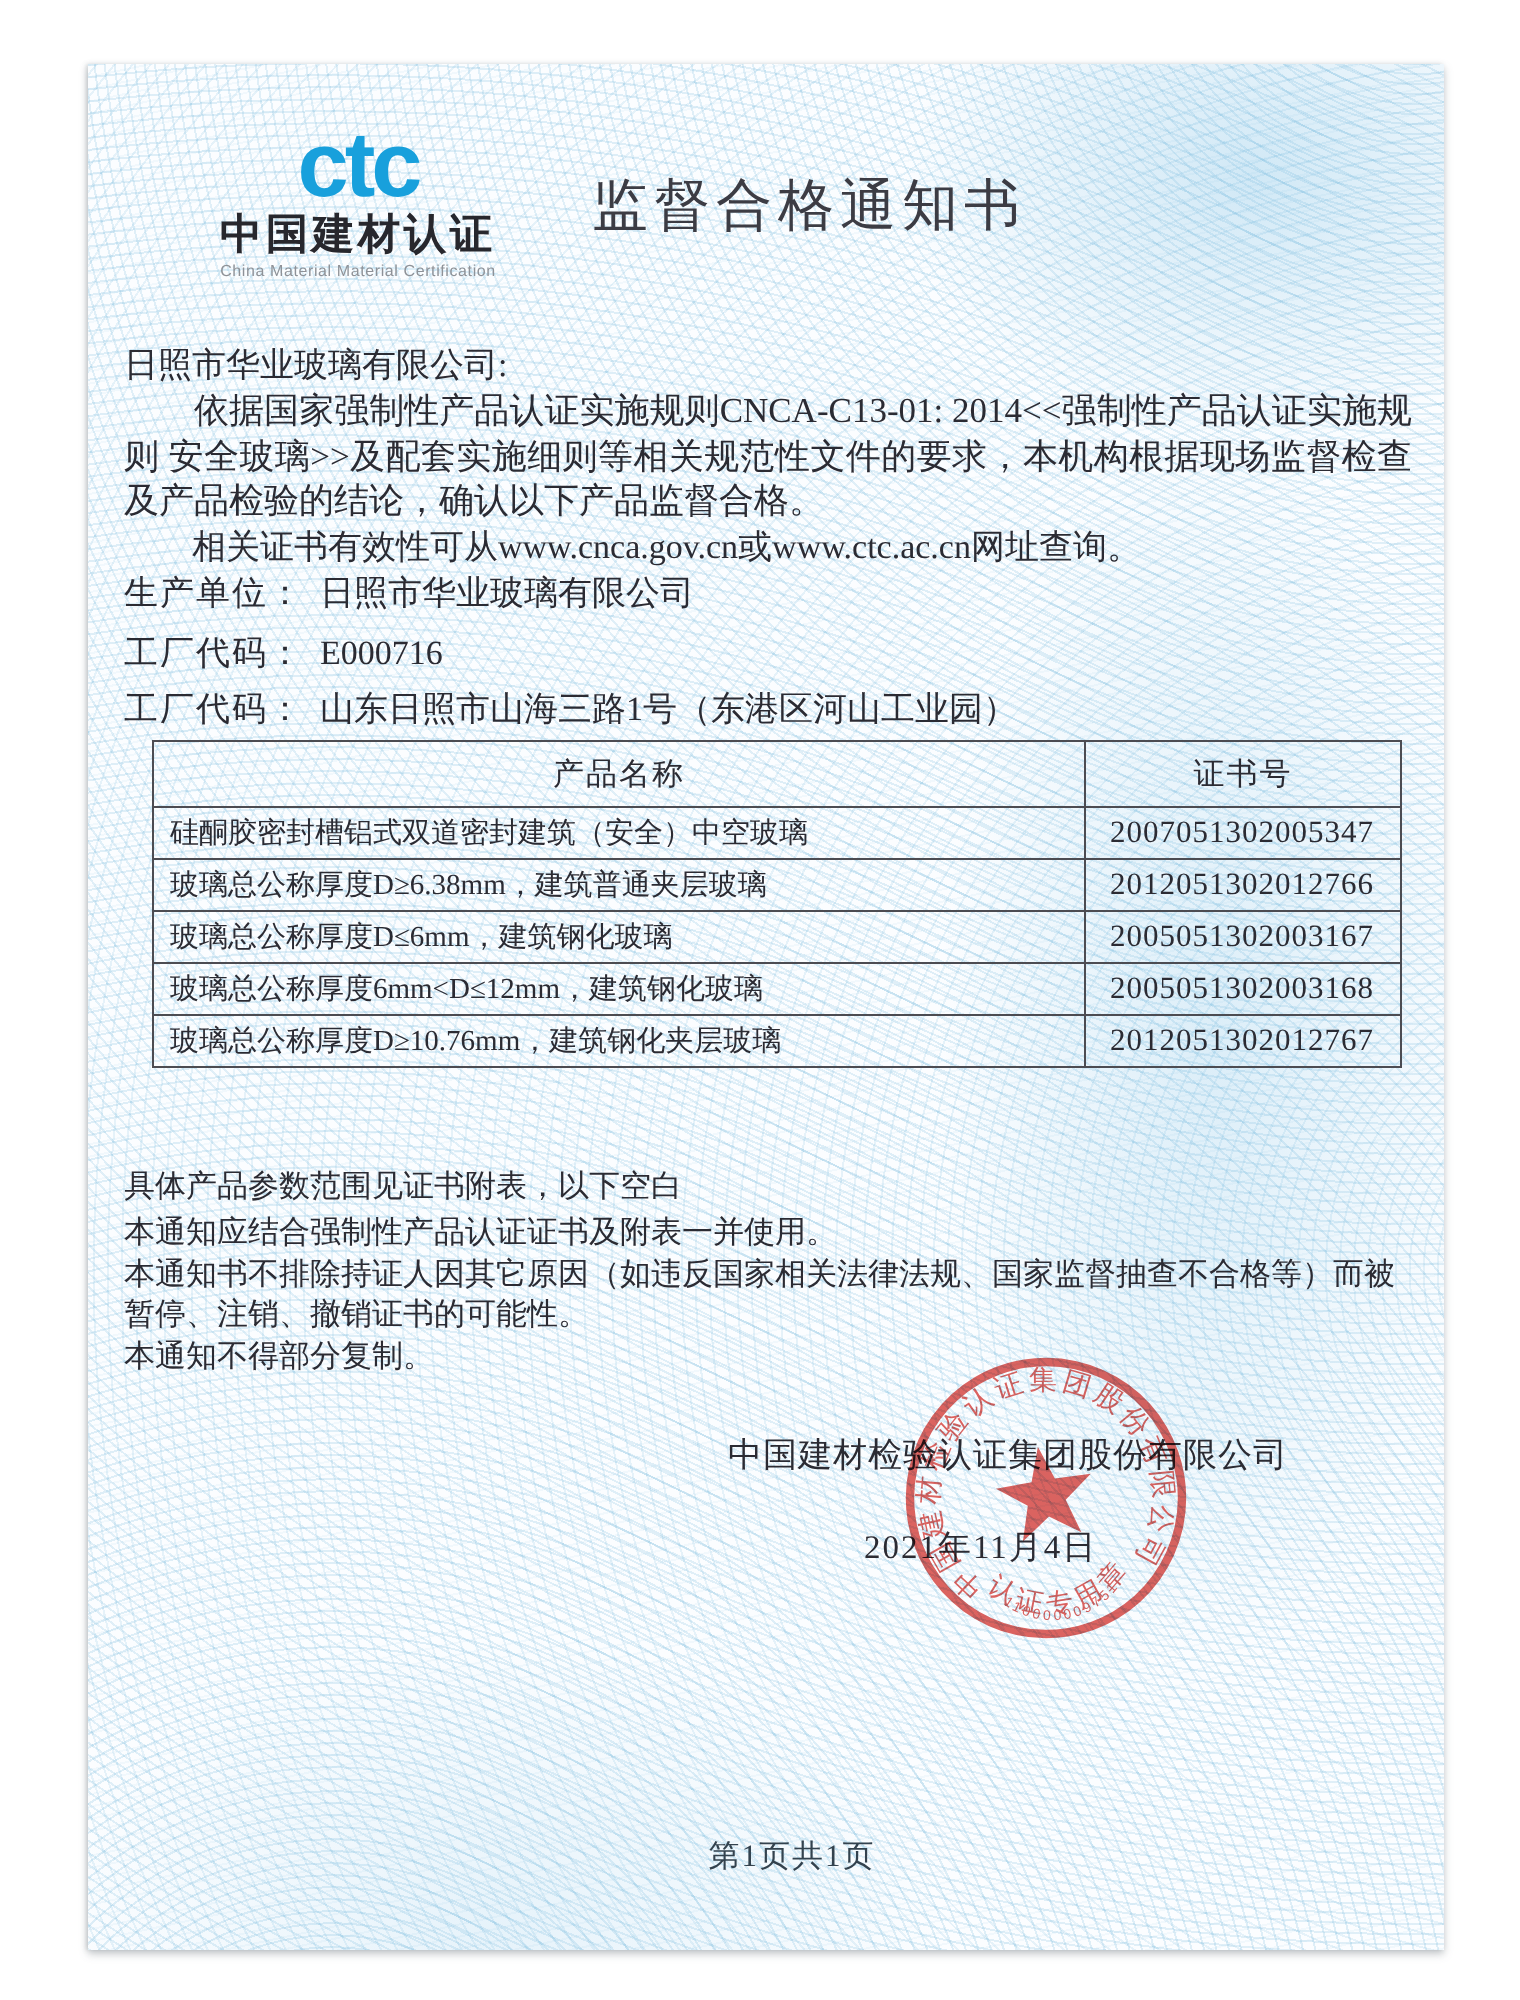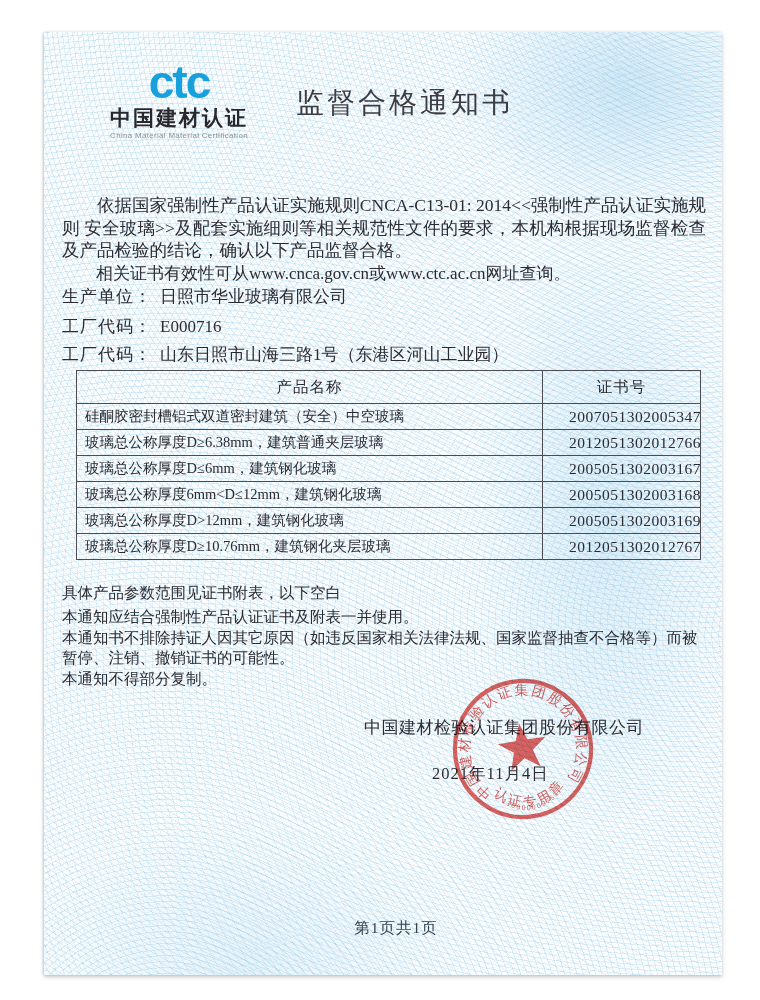--- a/index.html
+++ b/index.html
@@ -64,21 +64,21 @@
   .product-table {
     position: absolute; left: 32px; top: 338px; width: 624px;
     border-collapse: collapse; table-layout: fixed; font-family: Liberation Serif, serif;
   }
   .product-table th, .product-table td {
     border: 1.4px solid #4c4c52;
     font-weight: normal;
   }
   .product-table th { height: 33px; font-size: 15.5px; text-align: center; letter-spacing: 1px; }
   .product-table td { height: 26px; font-size: 14.5px; padding-left: 8px; }
-  .product-table td.cert { font-size: 15.5px; padding-left: 26px; letter-spacing: 0.5px; }
+  .product-table td.cert { font-size: 15.5px; padding-left: 12px; letter-spacing: 0.5px; }
   .col-product { width: 466px; }
   .col-cert { width: 158px; }
   
   .note-blank { position: absolute; left: 18px; top: 551px; font-size: 15.5px; }
   .notes { position: absolute; left: 18px; top: 575px; width: 648px; font-size: 15.5px; line-height: 20.5px; }
   
   .sig-company { position: absolute; left: 320px; top: 684px; font-size: 17px; letter-spacing: 0.5px; }
   .sig-date { position: absolute; left: 388px; top: 731px; font-size: 16.5px; letter-spacing: 1px; }
   
   .stamp {
@@ -102,20 +102,21 @@
 <div class="scan-page">
 
   <div class="logo">
     <div class="logo-ctc">ctc</div>
     <div class="logo-cn">中国建材认证</div>
     <div class="logo-en">China Material Material Certification</div>
   </div>
 
   <div class="doc-title">监督合格通知书</div>
 
+  <div class="addressee">日照市华业玻璃有限公司:</div>
   <div class="para1">依据国家强制性产品认证实施规则CNCA-C13-01: 2014&lt;&lt;强制性产品认证实施规则 安全玻璃&gt;&gt;及配套实施细则等相关规范性文件的要求，本机构根据现场监督检查及产品检验的结论，确认以下产品监督合格。</div>
   <div class="para2">相关证书有效性可从www.cnca.gov.cn或www.ctc.ac.cn网址查询。</div>
 
   <div class="field field-1">
     <span class="lbl">生产单位：</span><span class="val">日照市华业玻璃有限公司</span>
   </div>
   <div class="field field-2">
     <span class="lbl">工厂代码：</span><span class="val">E000716</span>
   </div>
   <div class="field field-3">
@@ -140,24 +141,20 @@
       <td>玻璃总公称厚度D≥6.38mm，建筑普通夹层玻璃</td>
       <td class="cert">2012051302012766</td>
     </tr>
     <tr>
       <td>玻璃总公称厚度D≤6mm，建筑钢化玻璃</td>
       <td class="cert">2005051302003167</td>
     </tr>
     <tr>
       <td>玻璃总公称厚度6mm&lt;D≤12mm，建筑钢化玻璃</td>
       <td class="cert">2005051302003168</td>
-    </tr>
-    <tr>
-      <td>玻璃总公称厚度D&gt;12mm，建筑钢化玻璃</td>
-      <td class="cert">2005051302003169</td>
     </tr>
     <tr>
       <td>玻璃总公称厚度D≥10.76mm，建筑钢化夹层玻璃</td>
       <td class="cert">2012051302012767</td>
     </tr>
   </tbody>
     </table>
 
   <div class="note-blank">具体产品参数范围见证书附表，以下空白</div>
   <div class="notes">

